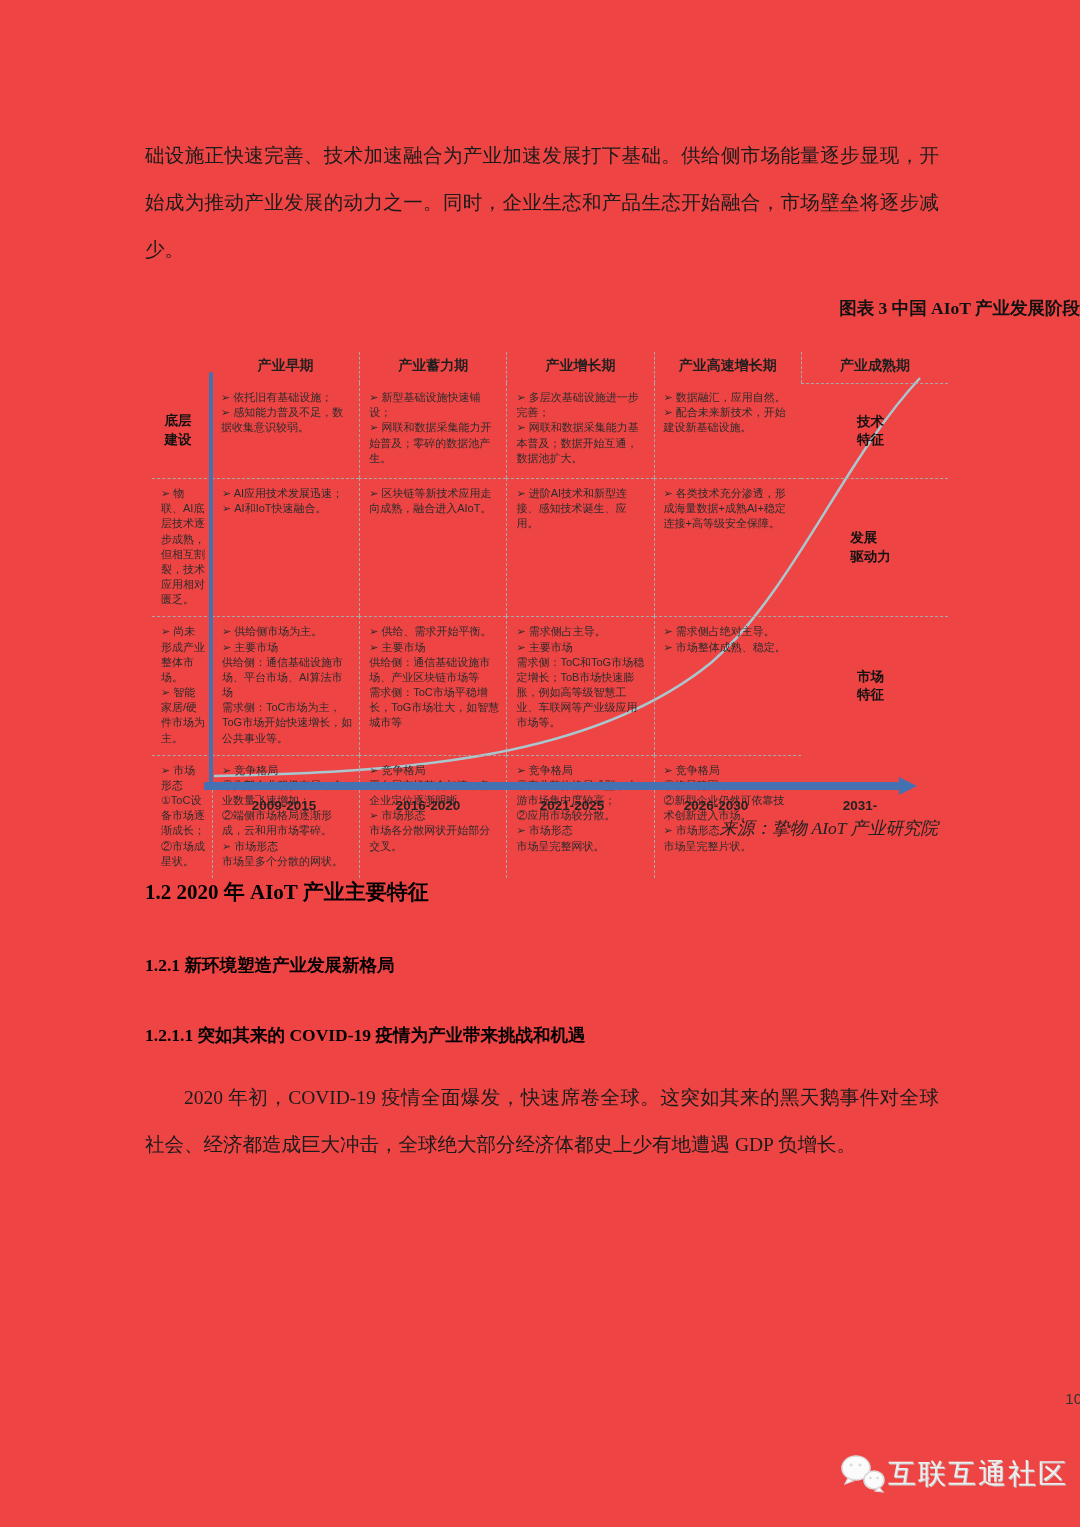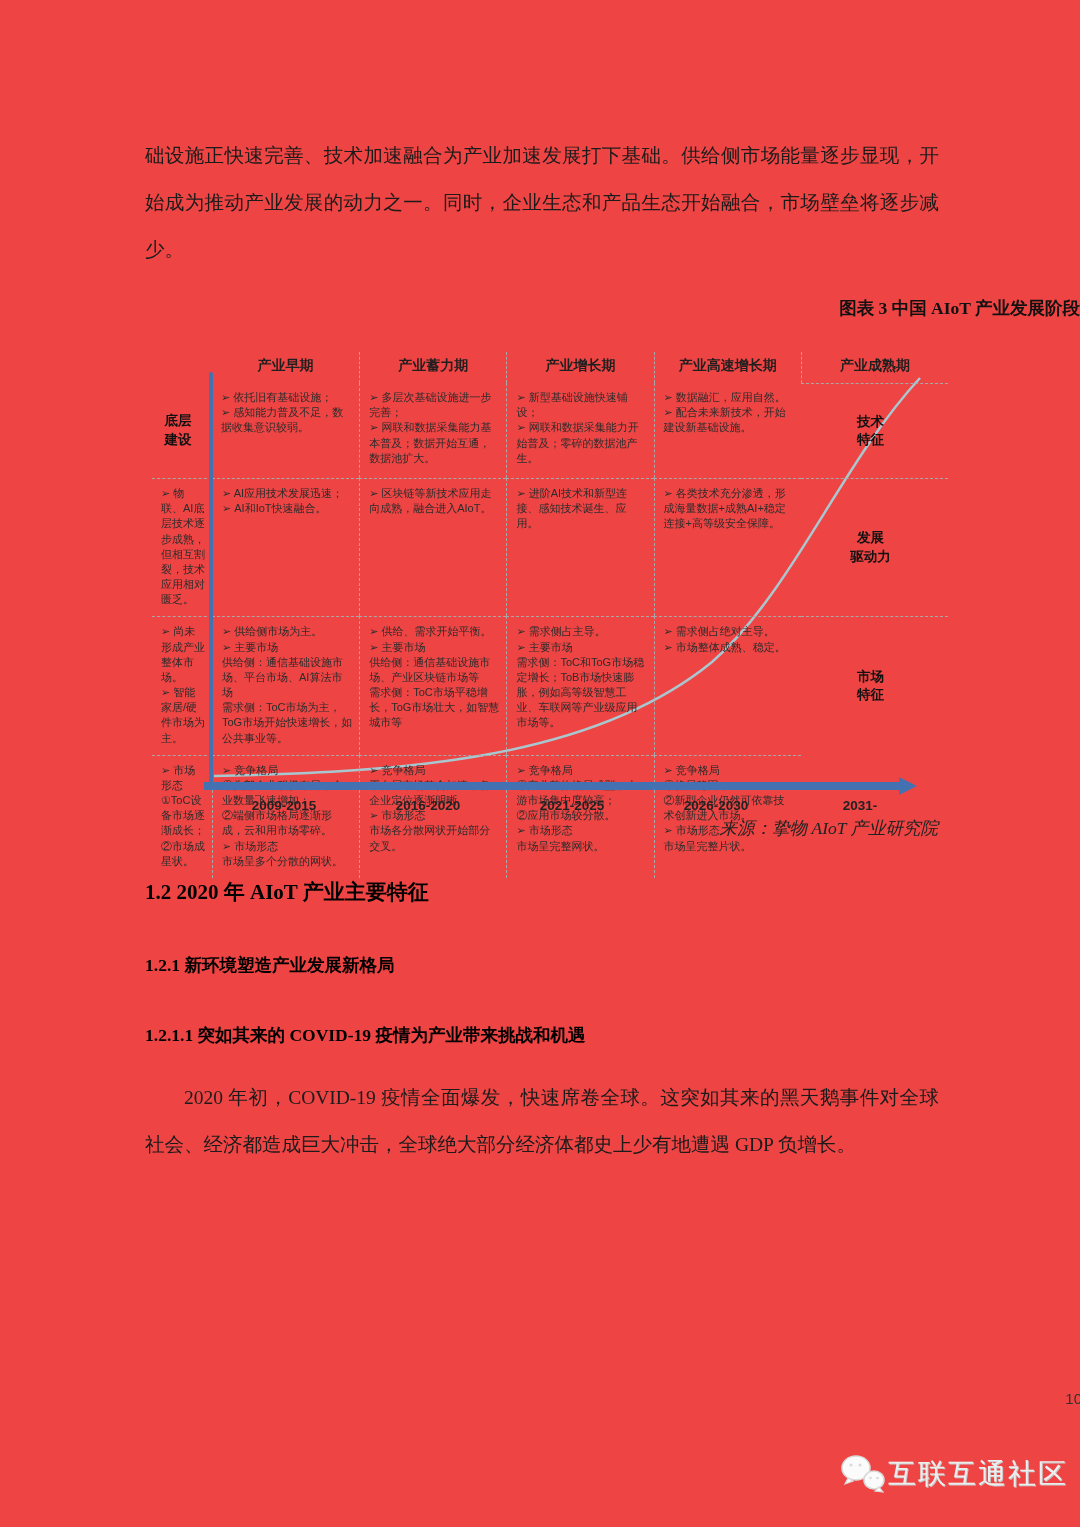--- a/index.html
+++ b/index.html
@@ -31,21 +31,21 @@
     padding:5px 2px 8px 2px; text-align:center;
     font-weight:bold; font-size:14px; color:#1f1f1f;
   }
   .cell {
     padding:7px 7px 9px 9px; font-size:11px; line-height:1.38;
     color:#2c2c2c; white-space:pre-line;
   }
   .rlabel {
     display:flex; align-items:center; justify-content:center;
     font-weight:bold; font-size:13.5px; line-height:1.35; color:#111;
-    text-align:center; white-space:pre-line; padding-right:8px;
+    white-space:pre-line; padding-right:8px;
   }
   .vsep { border-left:1px dashed #a8a8a8; }
   .hsep { border-top:1px dashed #a8a8a8; }
   .r1 { min-height:95px; } .r2 { min-height:62px; } .r3 { min-height:123px; } .r4 { min-height:115px; }
   .y-axis {
     position:absolute; z-index:3; left:57px; top:20px; height:418px; width:4px;
     background:#4371b1; border-radius:2px;
   }
   .x-arrow {
     position:absolute; z-index:3; left:52px; top:430px; height:8px;
@@ -105,24 +105,24 @@
       <div class="hcell">产业早期</div>
       <div class="hcell vsep">产业蓄力期</div>
       <div class="hcell vsep">产业增长期</div>
       <div class="hcell vsep">产业高速增长期</div>
       <div class="hcell vsep">产业成熟期</div>
 
       <div class="rlabel r1">底层
 建设</div>
       <div class="cell r1">➢ 依托旧有基础设施；
 ➢ 感知能力普及不足，数据收集意识较弱。</div>
+      <div class="cell r1 vsep">➢ 新型基础设施快速铺设；
+➢ 网联和数据采集能力开始普及；零碎的数据池产生。</div>
       <div class="cell r1 vsep">➢ 多层次基础设施进一步完善；
 ➢ 网联和数据采集能力基本普及；数据开始互通，数据池扩大。</div>
-      <div class="cell r1 vsep">➢ 新型基础设施快速铺设；
-➢ 网联和数据采集能力开始普及；零碎的数据池产生。</div>
       <div class="cell r1 vsep">➢ 数据融汇，应用自然。
 ➢ 配合未来新技术，开始建设新基础设施。</div>
 
       <div class="rlabel r2 hsep">技术
 特征</div>
       <div class="cell r2 hsep">➢ 物联、AI底层技术逐步成熟，但相互割裂，技术应用相对匮乏。</div>
       <div class="cell r2 vsep hsep">➢ AI应用技术发展迅速；
 ➢ AI和IoT快速融合。</div>
       <div class="cell r2 vsep hsep">➢ 区块链等新技术应用走向成熟，融合进入AIoT。</div>
       <div class="cell r2 vsep hsep">➢ 进阶AI技术和新型连接、感知技术诞生、应用。</div>

